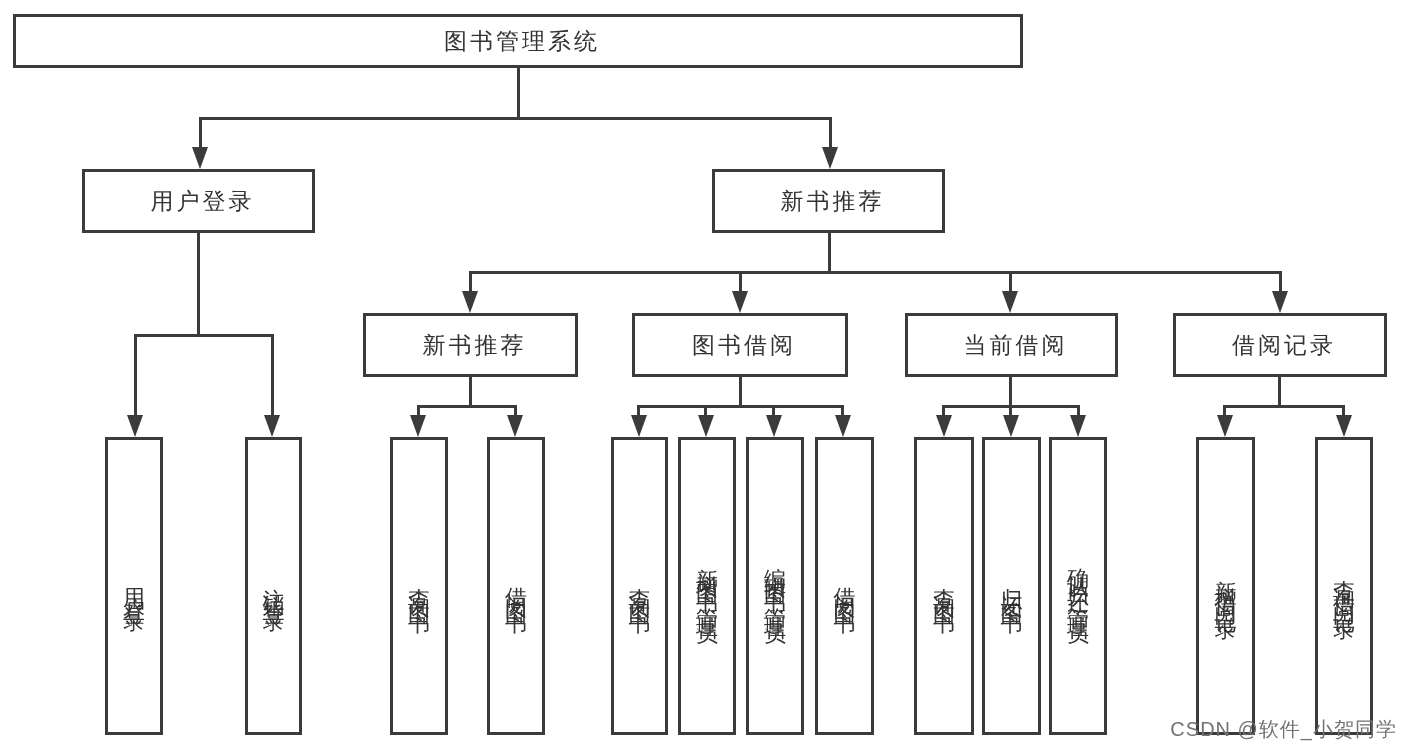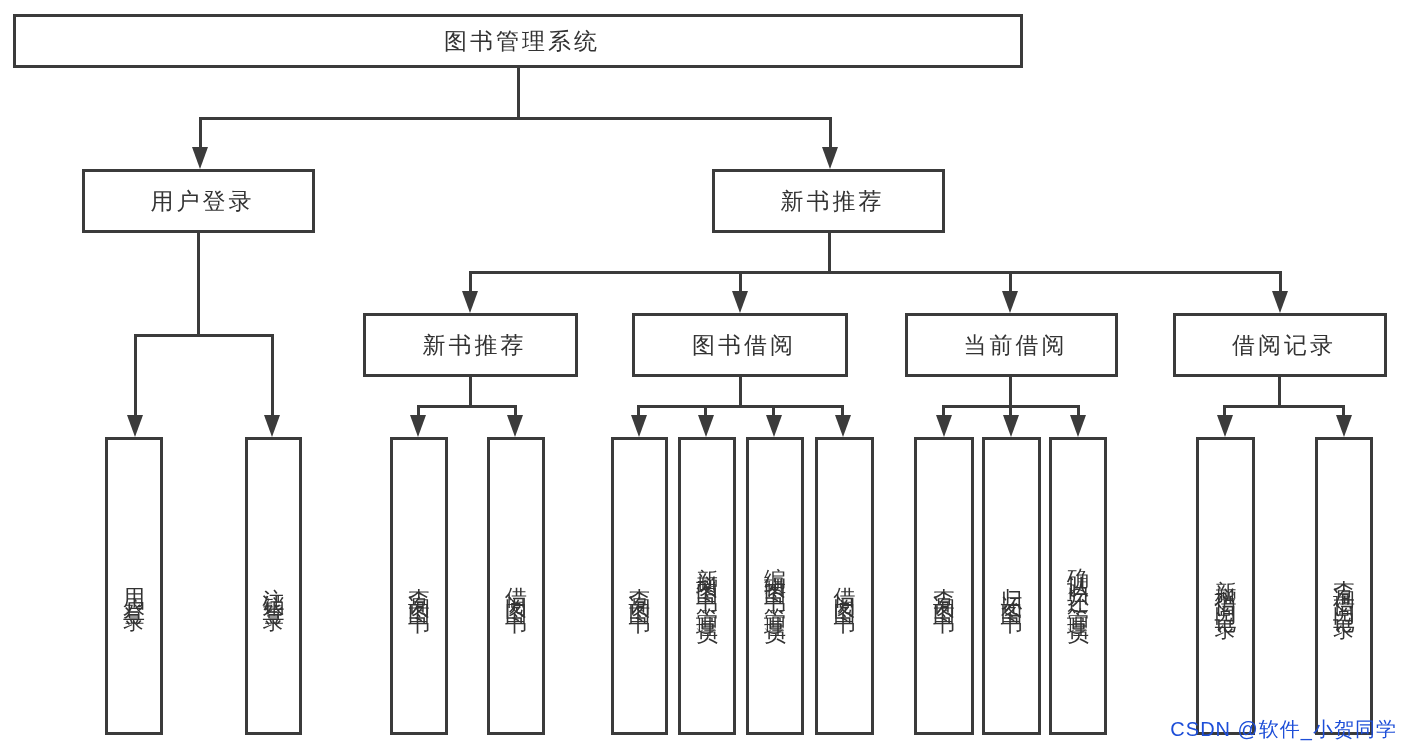--- a/index.html
+++ b/index.html
@@ -10,21 +10,21 @@
   .box{
     position:absolute;box-sizing:border-box;border:3px solid #3b3b3b;background:#fff;
     display:flex;align-items:center;justify-content:center;color:#333;
   }
   .hbox{font-size:23px;letter-spacing:3px;padding-left:8px;}
   .vbox{font-size:22px;}
   .vtext{writing-mode:vertical-rl;text-orientation:mixed;letter-spacing:8px;line-height:1;}
   .hline{position:absolute;height:3px;background:#3b3b3b;}
   .vline{position:absolute;width:3px;background:#3b3b3b;}
   .arrow{position:absolute;width:0;height:0;border-left:8px solid transparent;border-right:8px solid transparent;border-top:22px solid #3b3b3b;}
-  .watermark{position:absolute;top:716px;right:8px;font-size:20px;color:#1d4ed8;letter-spacing:1px;z-index:10;}
+  .watermark{position:absolute;top:716px;right:8px;font-size:20px;color:#737373;letter-spacing:1px;z-index:10;}
 </style>
 </head>
 <body>
 
 <div class="canvas">
 
   <div class="box hbox" style="left:13px;top:14px;width:1010px;height:54px">
     <span>图书管理系统</span>
   </div>
 

